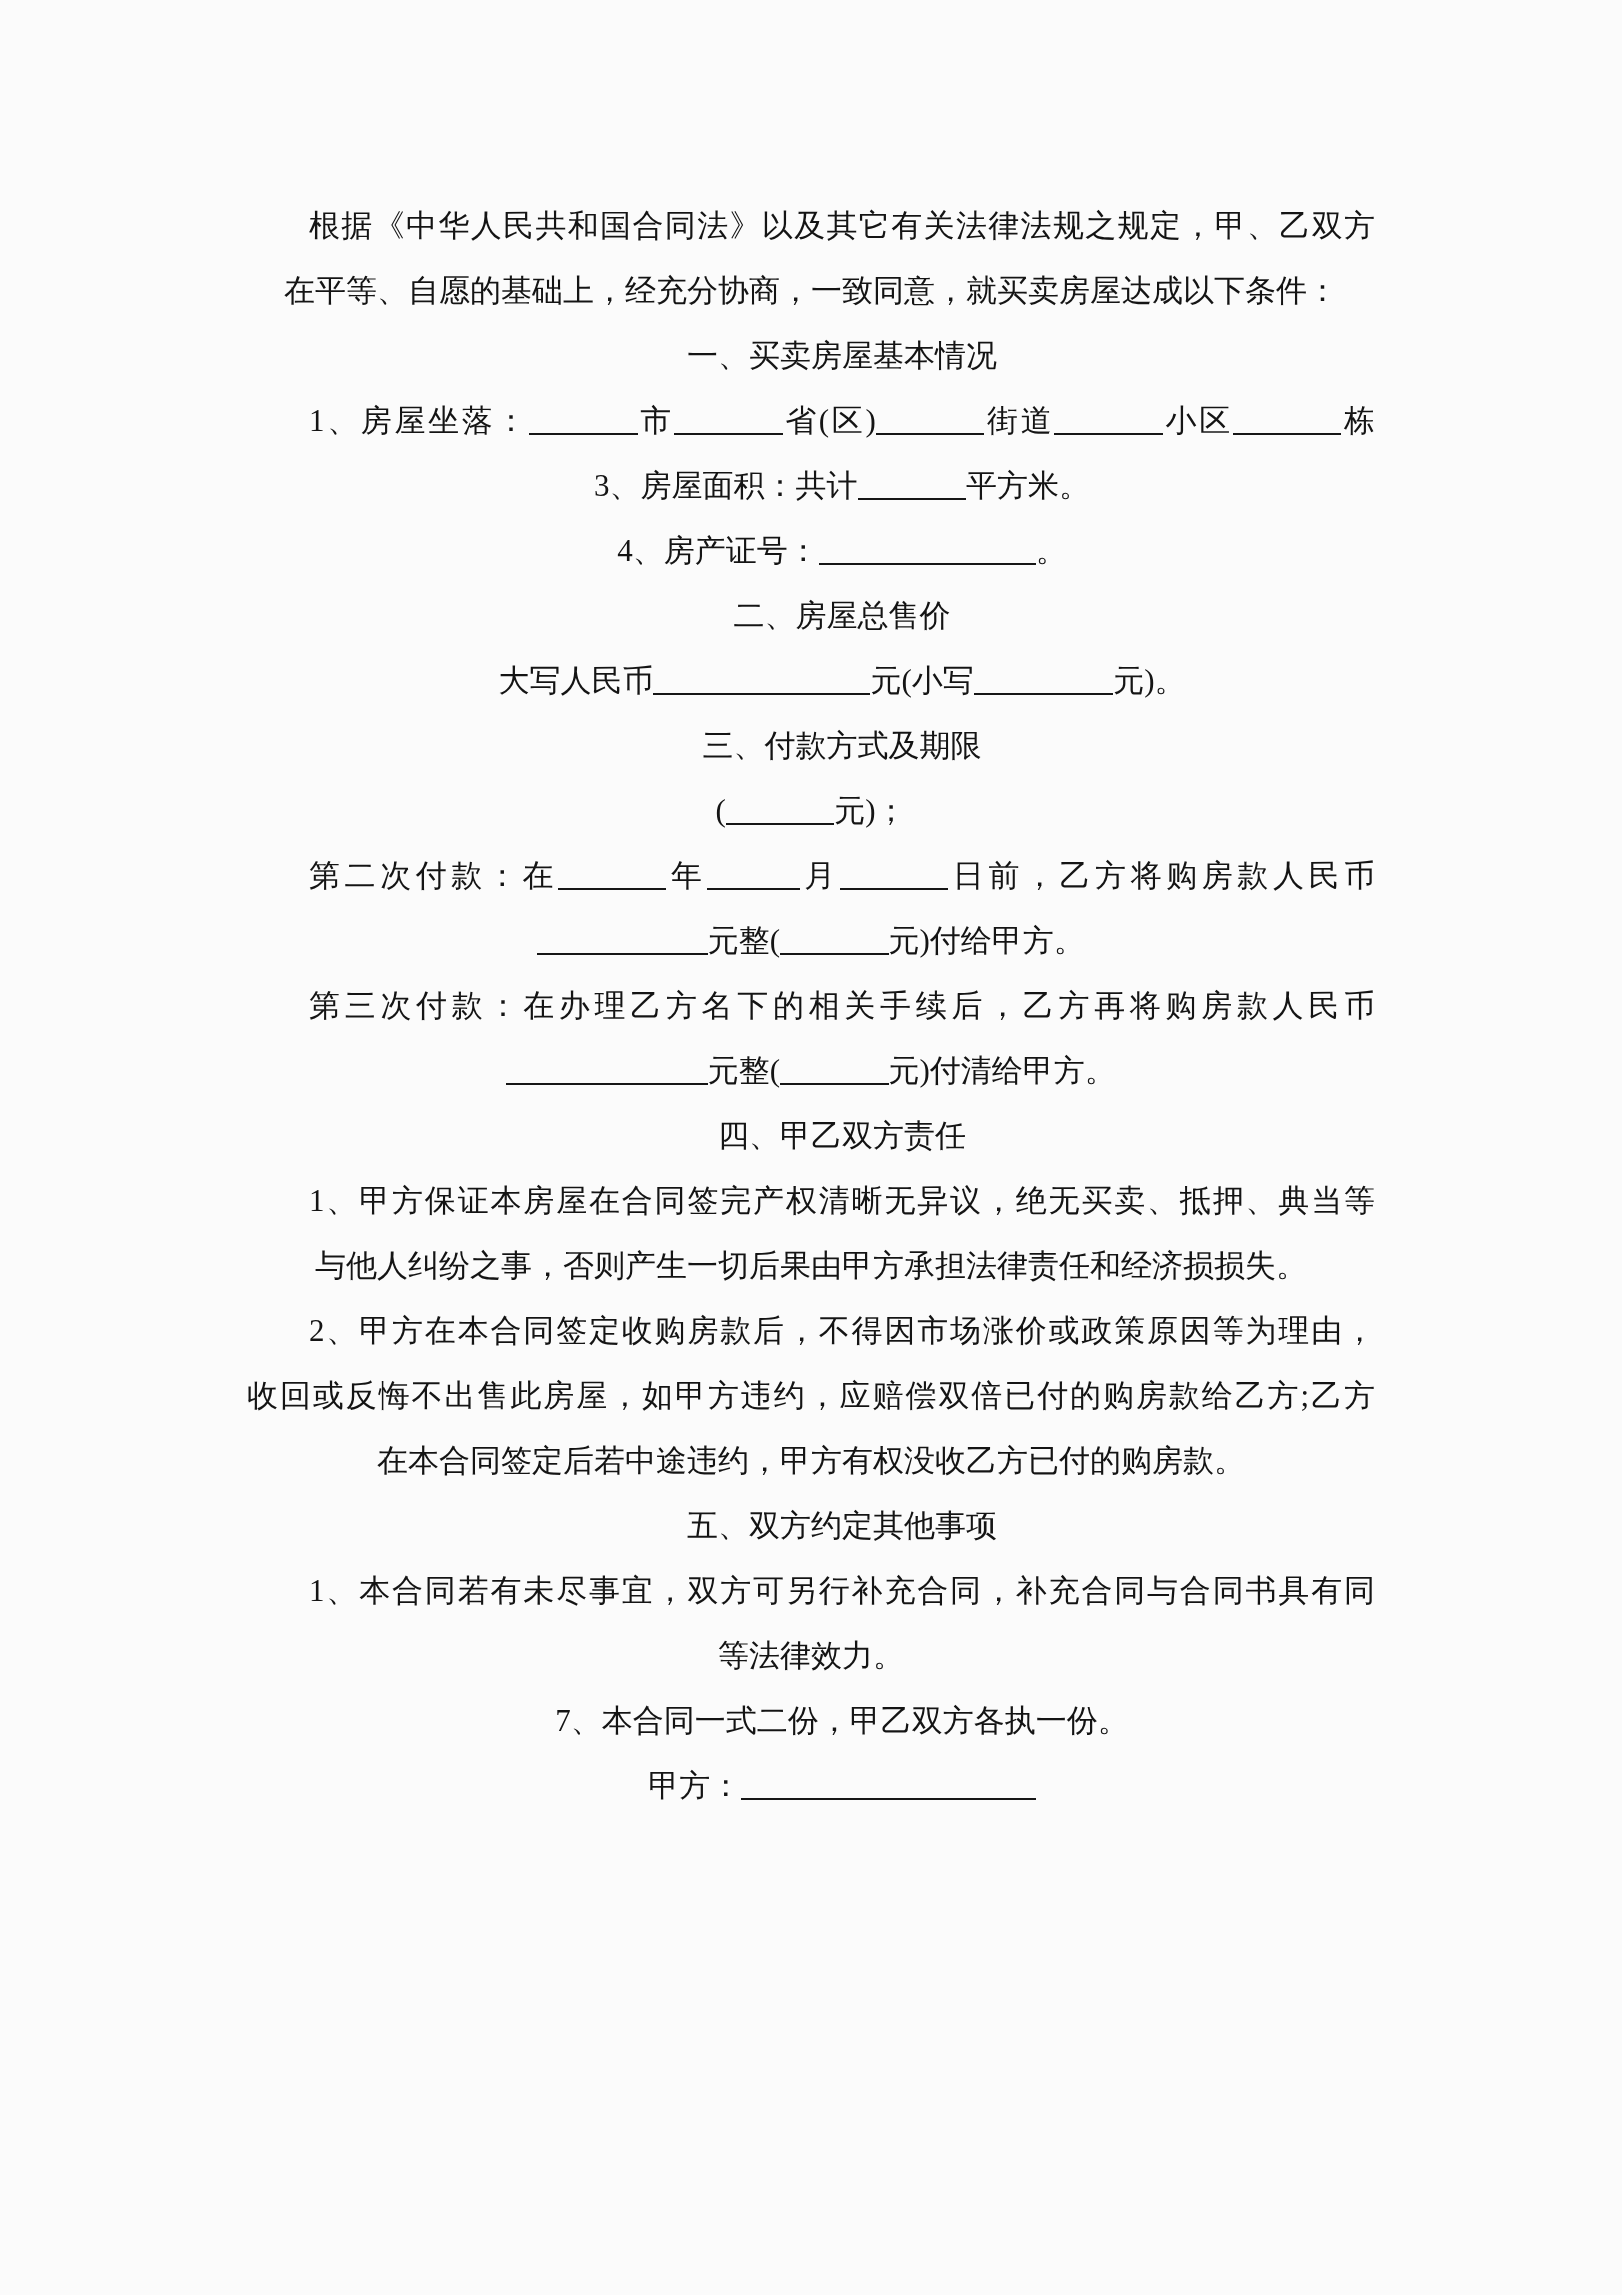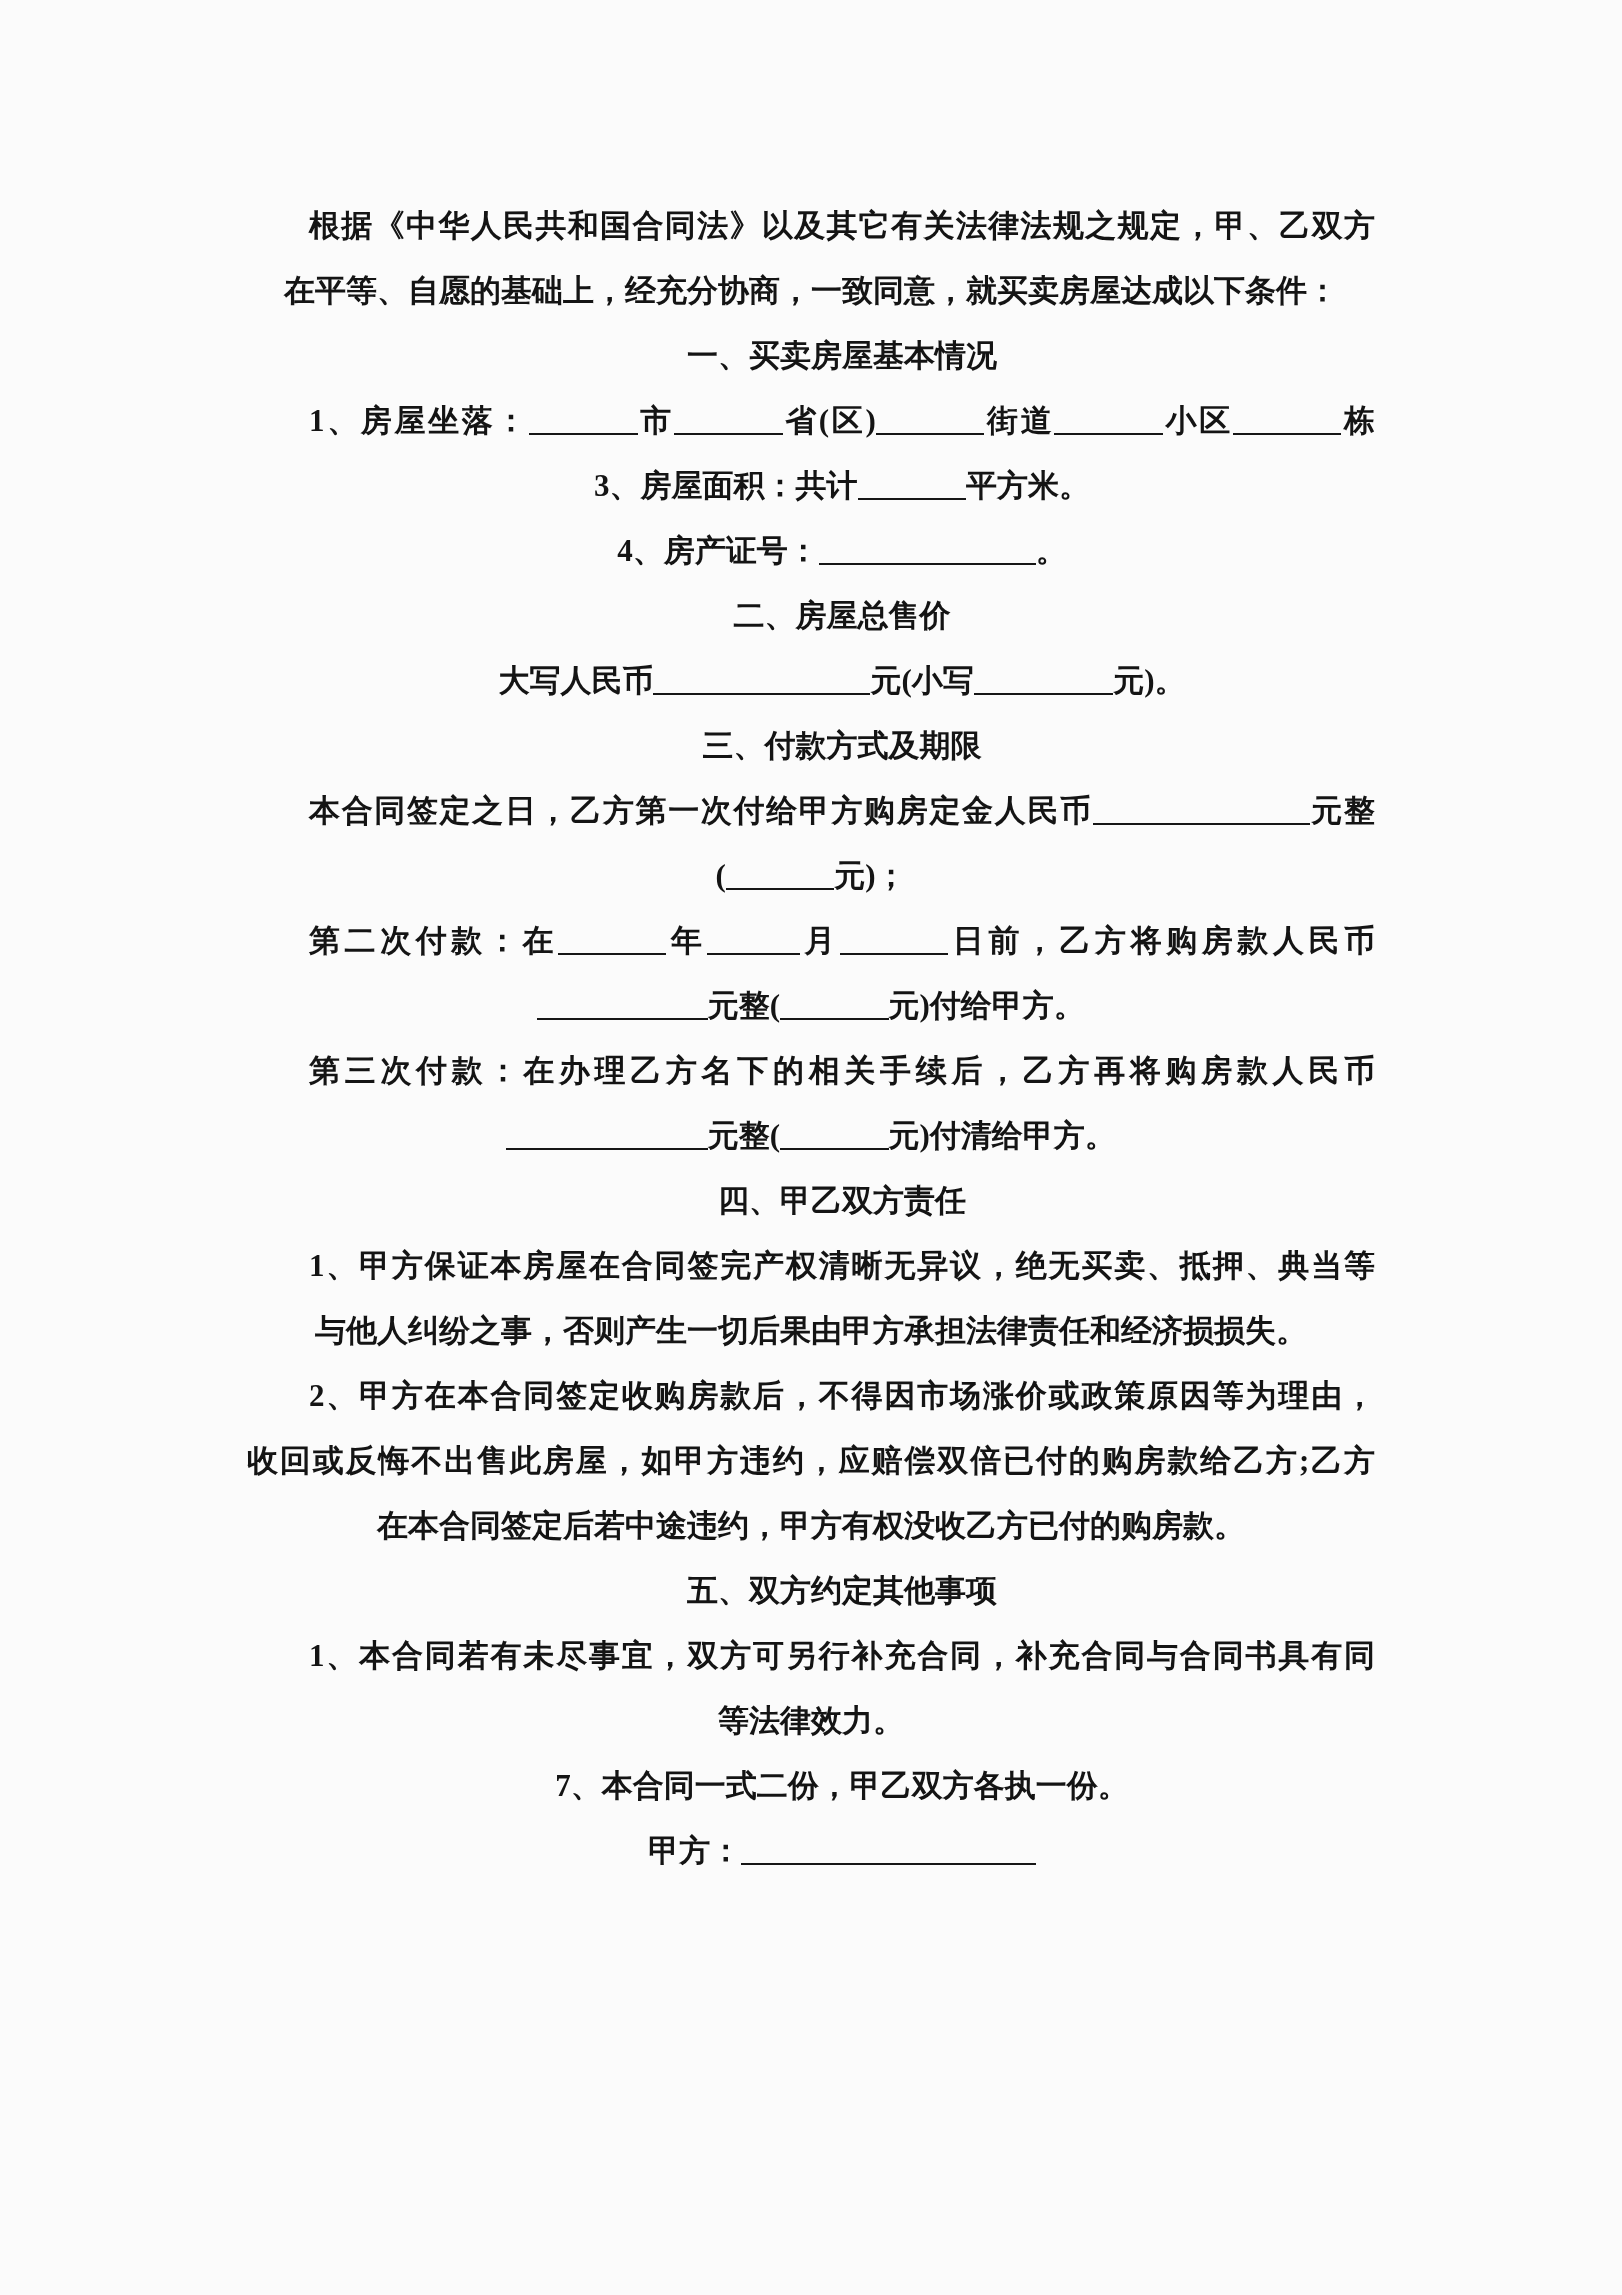--- a/index.html
+++ b/index.html
@@ -46,31 +46,30 @@
     display: inline-block;
     height: 0.85em;
     border-bottom: 2.6px solid #161616;
     vertical-align: -0.14em;
   }
 </style>
 </head>
 <body>
 
 <div class="page">
-  <div class="contract-body" id="contract-body" style="color: rgb(20, 20, 20); font-weight: bold;">
+  <div class="contract-body" id="contract-body" style="color: rgb(20, 20, 20);">
       <div class="line indent justify"><span>根据《中华人民共和国合同法》以及其它有关法律法规之规定，甲、乙双方</span></div>
       <div class="line"><span>在平等、自愿的基础上，经充分协商，一致同意，就买卖房屋达成以下条件：</span></div>
       <div class="line indent"><span>一、买卖房屋基本情况</span></div>
       <div class="line indent justify"><span>1、房屋坐落：</span><span class="blank" style="width: 3.5em;"></span><span>市</span><span class="blank" style="width: 3.5em;"></span><span>省(区)</span><span class="blank" style="width: 3.5em;"></span><span>街道</span><span class="blank" style="width: 3.5em;"></span><span>小区</span><span class="blank" style="width: 3.5em;"></span><span>栋</span></div>
       <div class="line indent"><span>3、房屋面积：共计</span><span class="blank" style="width: 3.5em;"></span><span>平方米。</span></div>
       <div class="line indent"><span>4、房产证号：</span><span class="blank" style="width: 7em;"></span><span>。</span></div>
       <div class="line indent"><span>二、房屋总售价</span></div>
       <div class="line indent"><span>大写人民币</span><span class="blank" style="width: 7em;"></span><span>元(小写</span><span class="blank" style="width: 4.5em;"></span><span>元)。</span></div>
       <div class="line indent"><span>三、付款方式及期限</span></div>
-      <div class="line indent justify"><span>本合同签定之日，乙方第一次付给甲方购房定金人民币</span><span class="blank" style="width: 7em;"></span><span>元整</span></div>
       <div class="line"><span>(</span><span class="blank" style="width: 3.5em;"></span><span>元)；</span></div>
       <div class="line indent justify"><span>第二次付款：在</span><span class="blank" style="width: 3.5em;"></span><span>年</span><span class="blank" style="width: 3em;"></span><span>月</span><span class="blank" style="width: 3.5em;"></span><span>日前，乙方将购房款人民币</span></div>
       <div class="line"><span class="blank" style="width: 5.5em;"></span><span>元整(</span><span class="blank" style="width: 3.5em;"></span><span>元)付给甲方。</span></div>
       <div class="line indent justify"><span>第三次付款：在办理乙方名下的相关手续后，乙方再将购房款人民币</span></div>
       <div class="line"><span class="blank" style="width: 6.5em;"></span><span>元整(</span><span class="blank" style="width: 3.5em;"></span><span>元)付清给甲方。</span></div>
       <div class="line indent"><span>四、甲乙双方责任</span></div>
       <div class="line indent justify"><span>1、甲方保证本房屋在合同签完产权清晰无异议，绝无买卖、抵押、典当等</span></div>
       <div class="line"><span>与他人纠纷之事，否则产生一切后果由甲方承担法律责任和经济损损失。</span></div>
       <div class="line indent justify"><span>2、甲方在本合同签定收购房款后，不得因市场涨价或政策原因等为理由，</span></div>
       <div class="line justify"><span>收回或反悔不出售此房屋，如甲方违约，应赔偿双倍已付的购房款给乙方;乙方</span></div>

